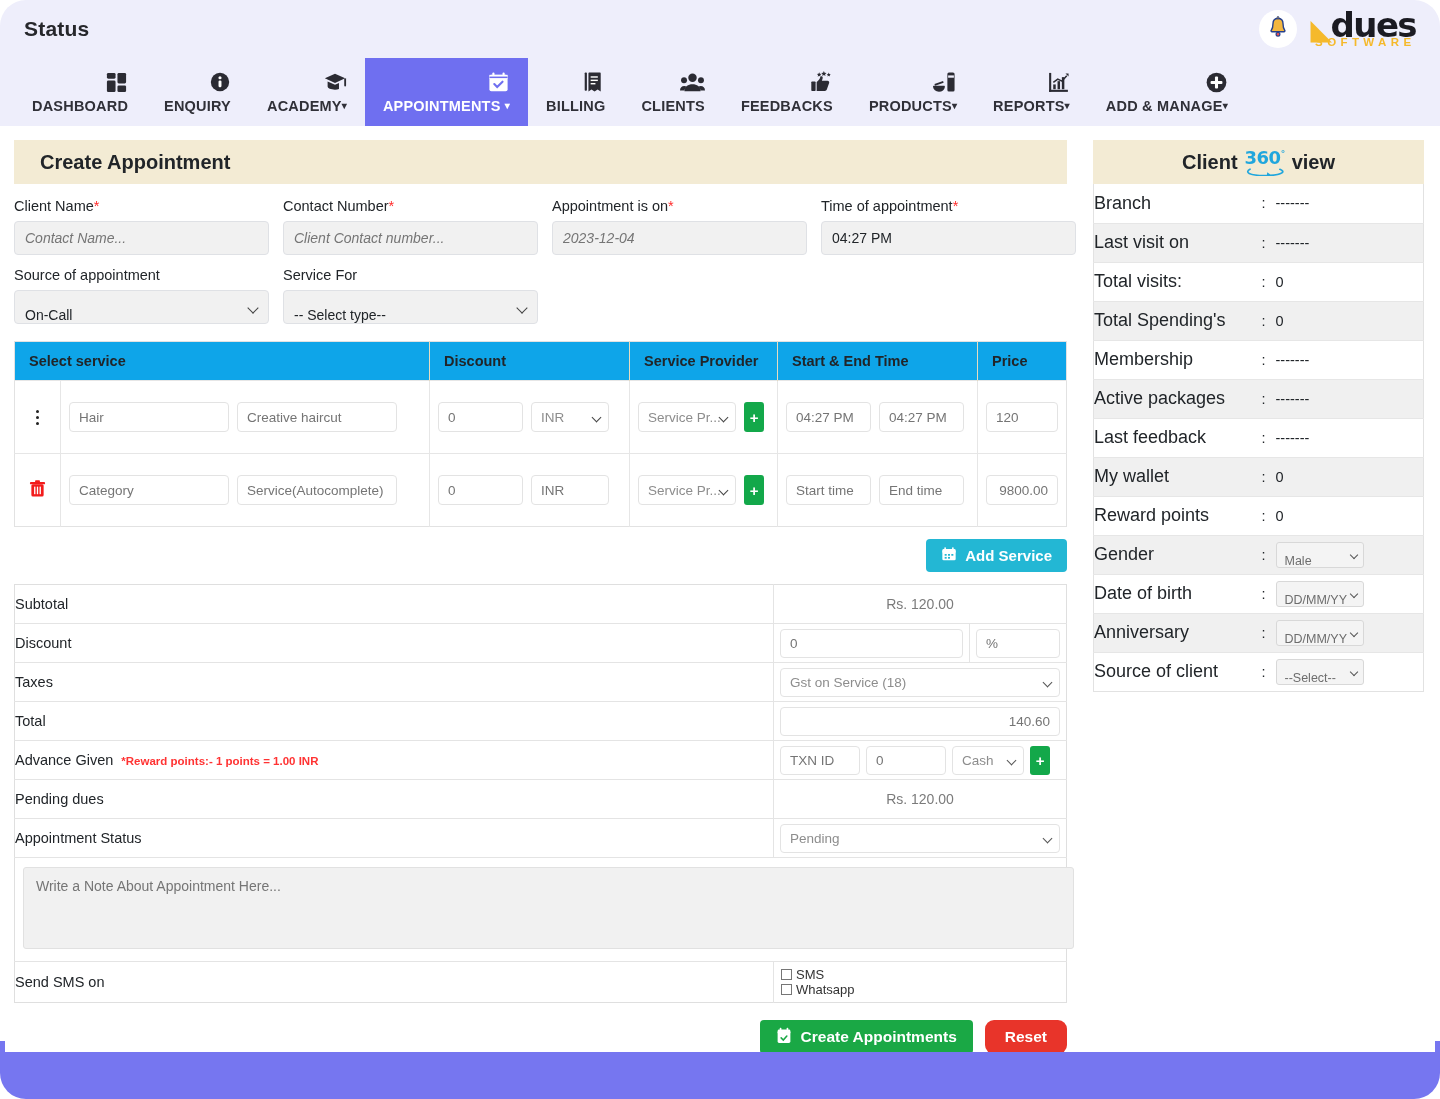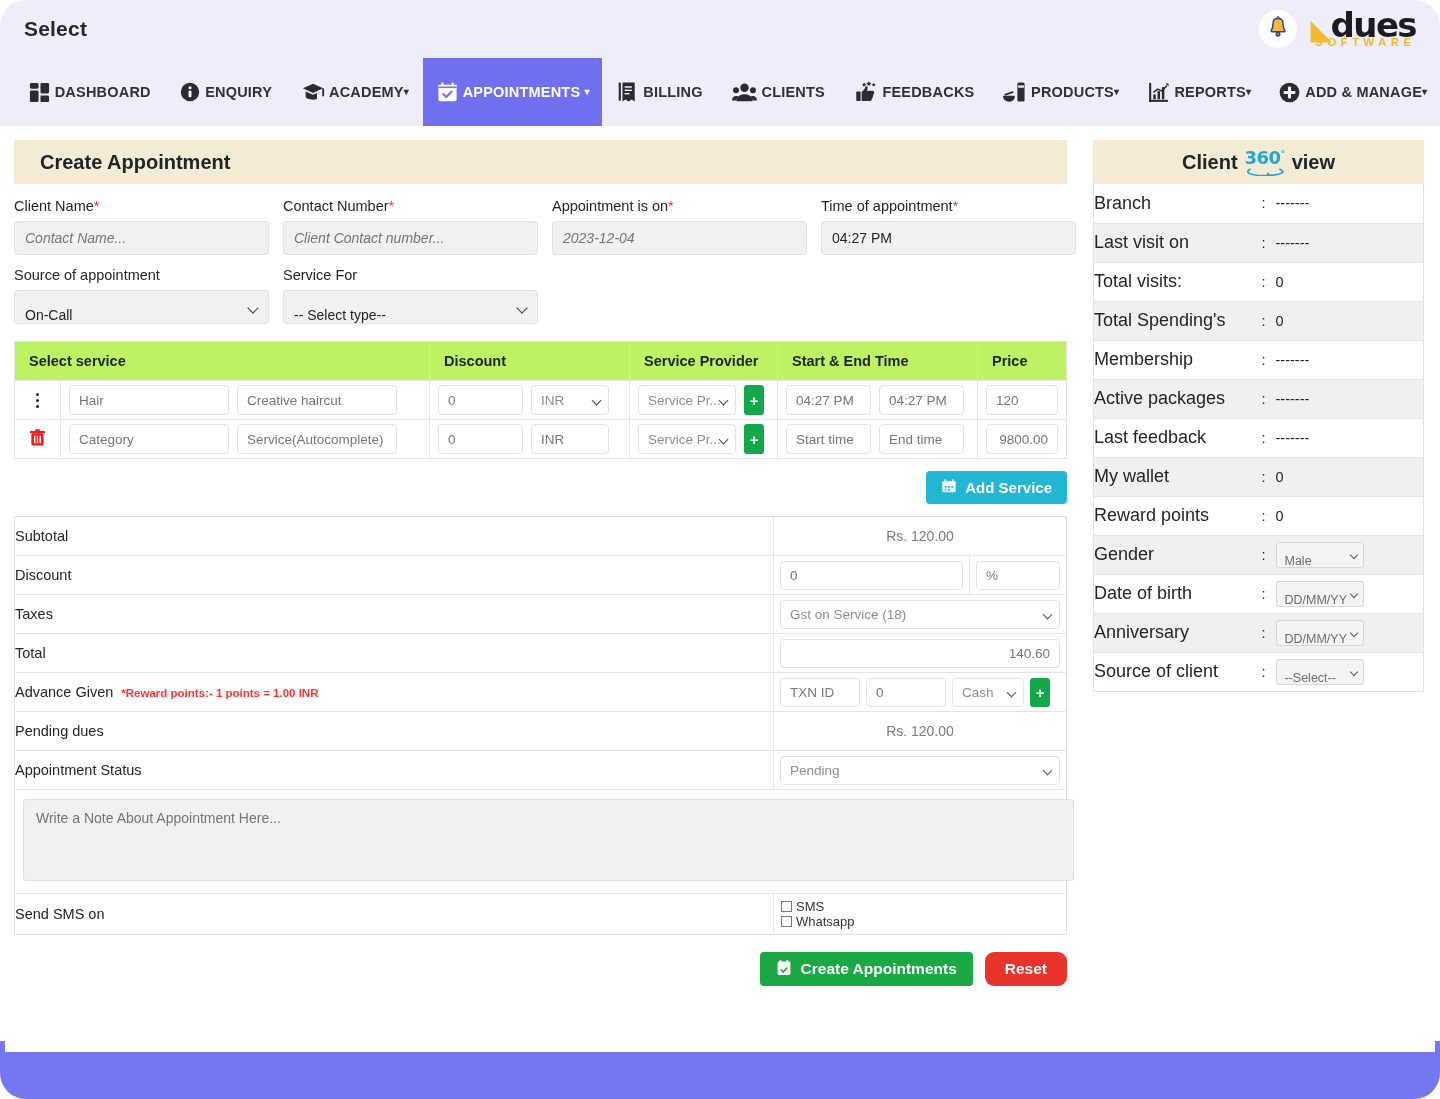--- a/index.html
+++ b/index.html
@@ -57,21 +57,21 @@
   }
 
   
   .navbar {
     position: absolute; left: 0; top: 58px; width: 1440px; height: 68px;
     background: #eeeefb;
     display: flex; align-items: stretch;
   }
   .nav-spacer { width: 14px; flex: 0 0 auto; }
   .nav-item {
-    display: flex; flex-direction: row; align-items: center;
+    display: flex; flex-direction: column; align-items: flex-end;
     justify-content: center; gap: 4px;
     padding: 0 18px; cursor: pointer;
     color: #303038;
     min-width: 64px;
   }
   .nav-item .ni-label {
     font-size: 14.5px; font-weight: 700; letter-spacing: .2px;
     white-space: nowrap;
     font-family: "Liberation Sans", sans-serif;
   }
@@ -126,27 +126,27 @@
     height: 34px; padding: 0 18px; border:none; border-radius: 4px;
     background: #fd7240; color: #fff; font-size: 15.5px; font-weight: 700;
     display:flex; align-items:center; gap: 9px; cursor:pointer;
     font-family: "Liberation Sans", sans-serif;
     margin-top: 25px;
   }
 
   
   .svc-table { margin-top: 17px; border:1px solid #e2e2e2; border-collapse: collapse; width:100%; }
   .svc-table th {
-    background:#bef264; text-align:left; font-size: 14.5px; font-weight:700;
+    background:#0ea5e9; text-align:left; font-size: 14.5px; font-weight:700;
     padding: 11px 14px; border-right: 1px solid #e7dcc0; color:#212529;
   }
   .svc-table th:last-child { border-right:none; }
   .svc-table td {
     border-top: 1px solid #e6e6e6; border-right: 1px solid #e6e6e6;
-    padding: 4px 8px; vertical-align: middle;
+    padding: 21px 8px; vertical-align: middle;
   }
   .svc-table td:last-child { border-right:none; }
   .td-act { width: 46px; text-align:center; padding: 7px 4px !important; }
   .cell-flex { display:flex; gap: 8px; align-items:center; }
   .tinp {
     height: 30px; border:1px solid #e3e3e3; border-radius:4px; background:#fff;
     padding: 0 9px; font-size: 13.5px; color:#8d8d8d;
     font-family:"Liberation Sans", sans-serif; min-width:0;
   }
   .tinp.dark { color:#555; }
@@ -268,21 +268,21 @@
   
   .rail-l, .rail-r {
     position:absolute; top: 126px; width: 5px; height: 926px; background: #7676f0;
   }
   .rail-l { left: 0; } .rail-r { left: 1435px; }
 </style>
 </head>
 <body>
 
 <div class="topbar">
-  <div class="topbar-title">Select</div>
+  <div class="topbar-title">Status</div>
   <div class="topbar-right">
     <div class="bell-wrap">
       <span>
         <svg width="22" height="23" viewBox="0 0 22 23">
           <path d="M11 2.5c-3 0-5 2.1-5 5.1 0 3.6-.6 5.3-1.7 6.6-.5.6-.1 1.5.7 1.5h12c.8 0 1.2-.9.7-1.5-1.1-1.3-1.7-3-1.7-6.6 0-3-2-5.1-5-5.1z" fill="#f4b73f" stroke="#26408b" stroke-width="1.4"></path>
           <rect x="10.1" y="0.6" width="1.8" height="2.3" rx=".9" fill="#f4b73f" stroke="#26408b" stroke-width="1"></rect>
           <circle cx="11" cy="18.3" r="1.9" fill="#ef5350" stroke="#26408b" stroke-width="1.2"></circle>
         </svg>
       </span>
     </div>

